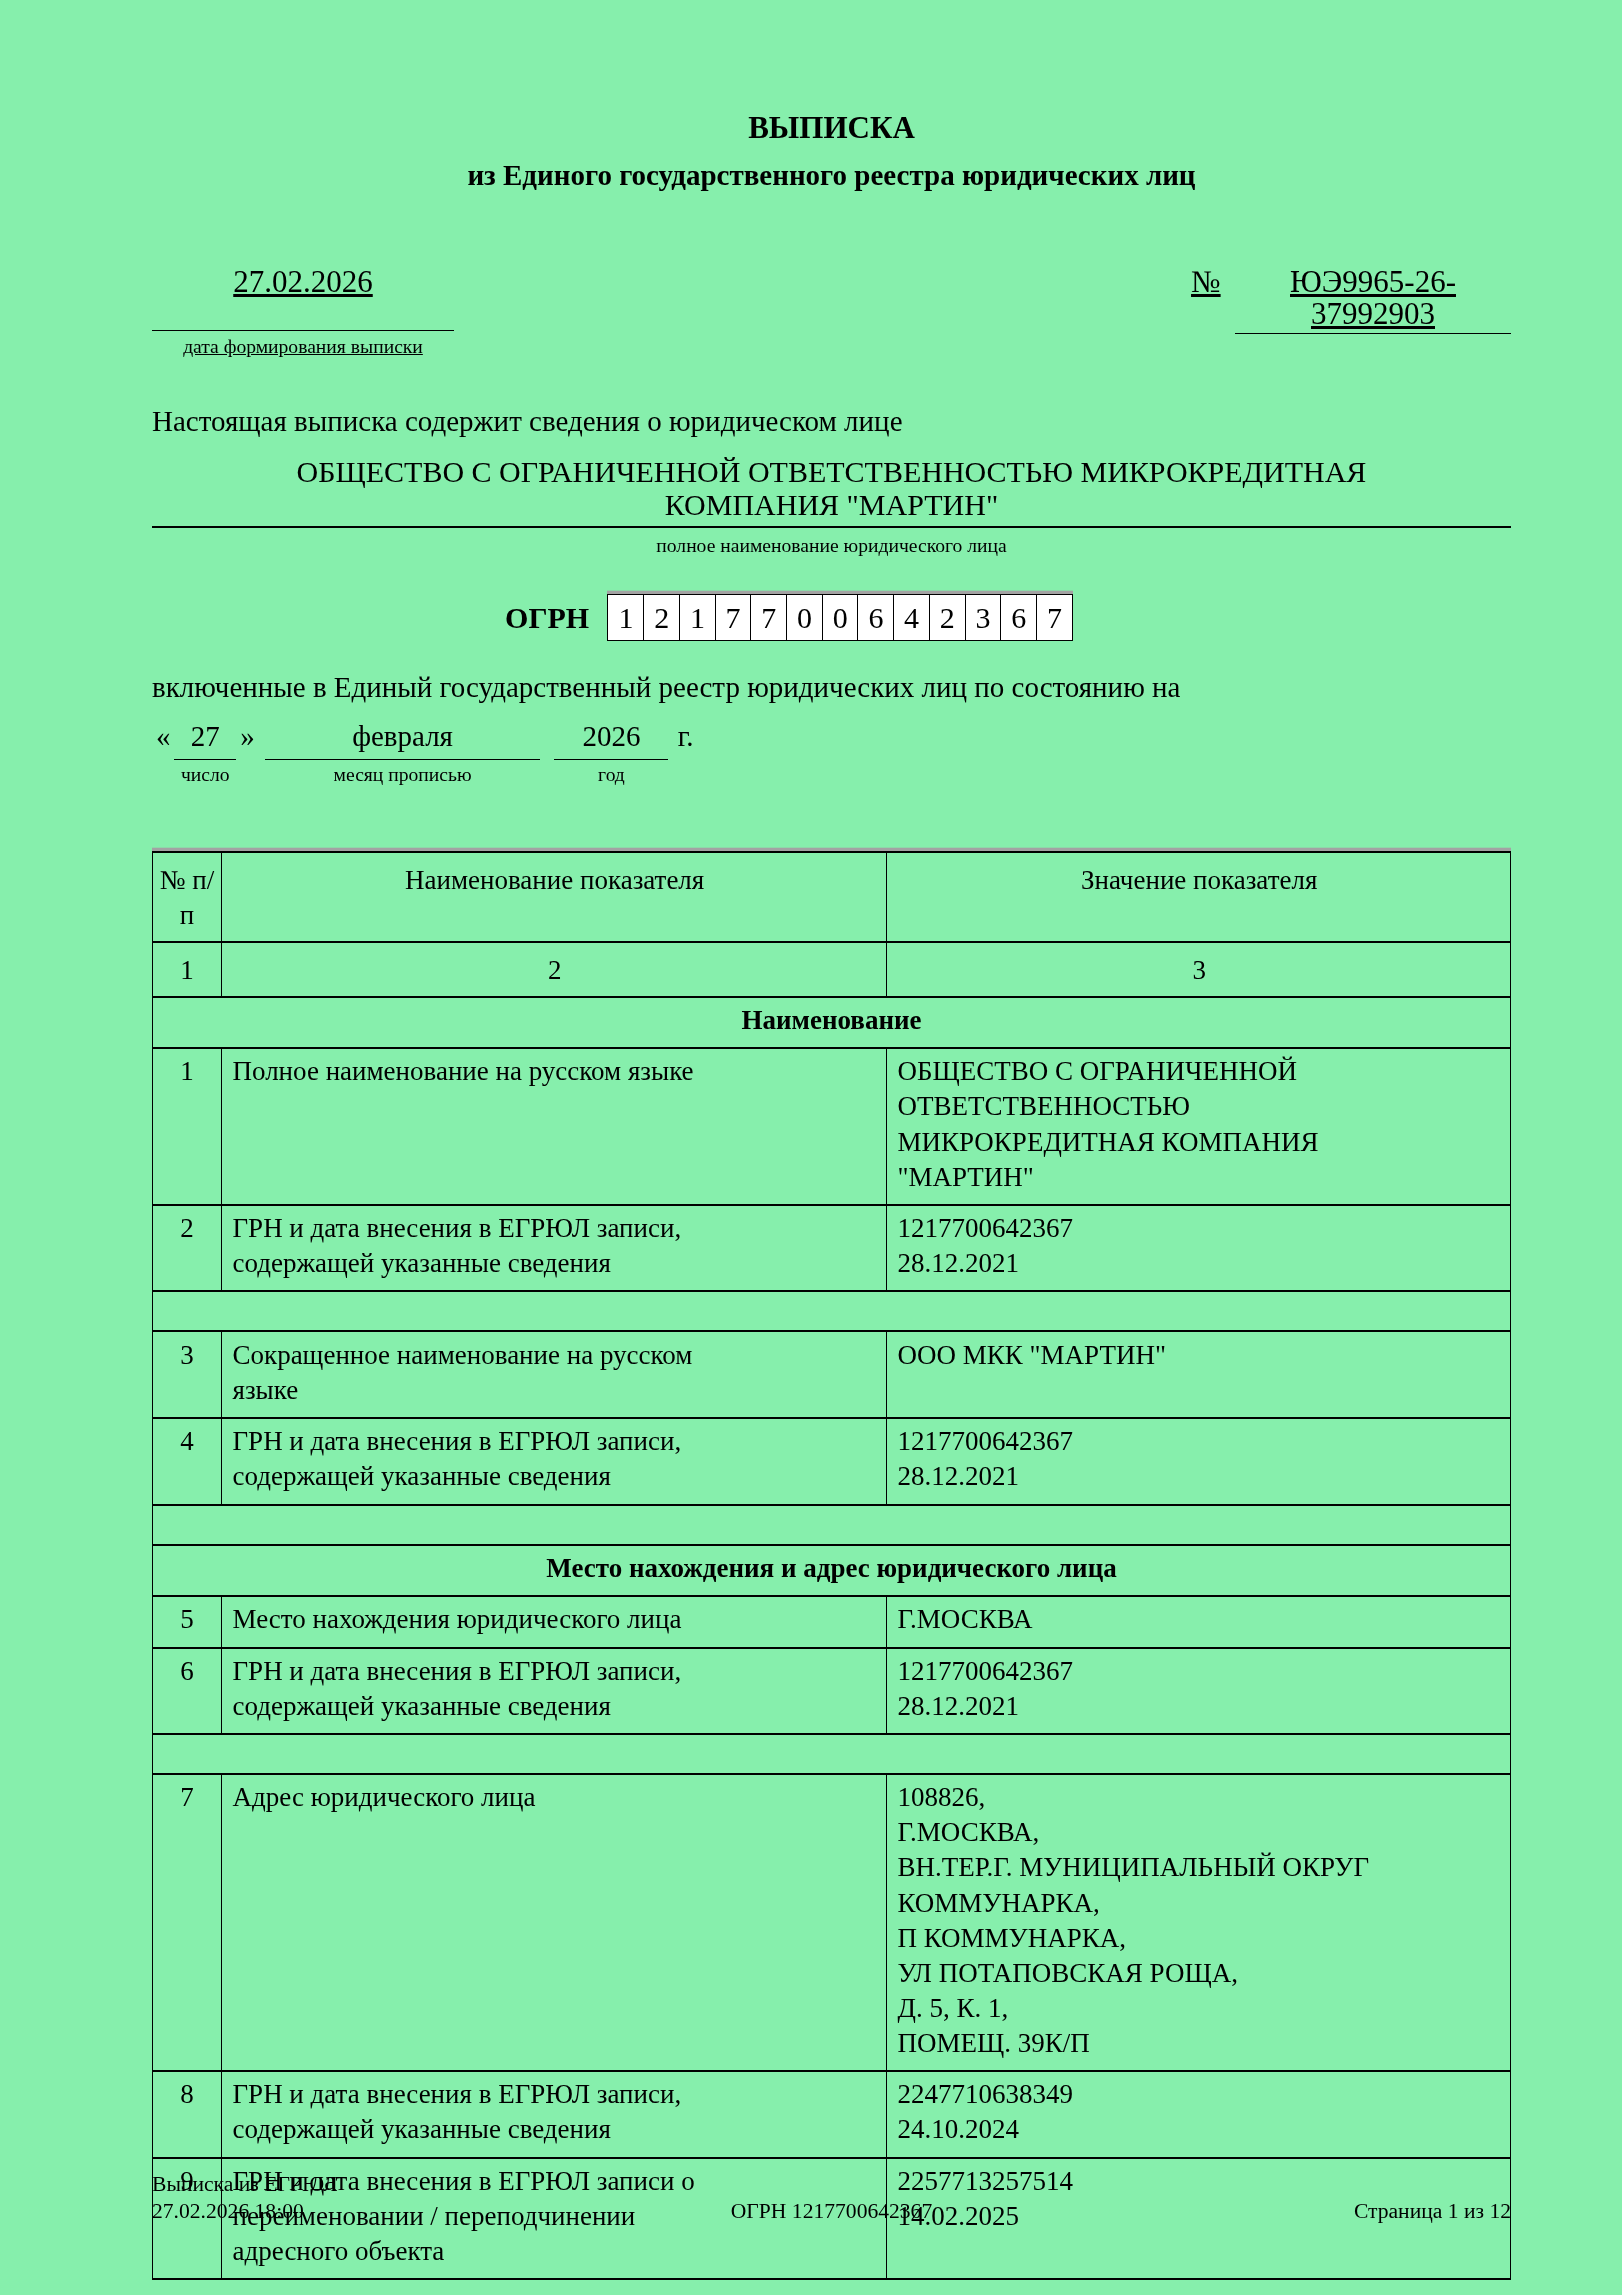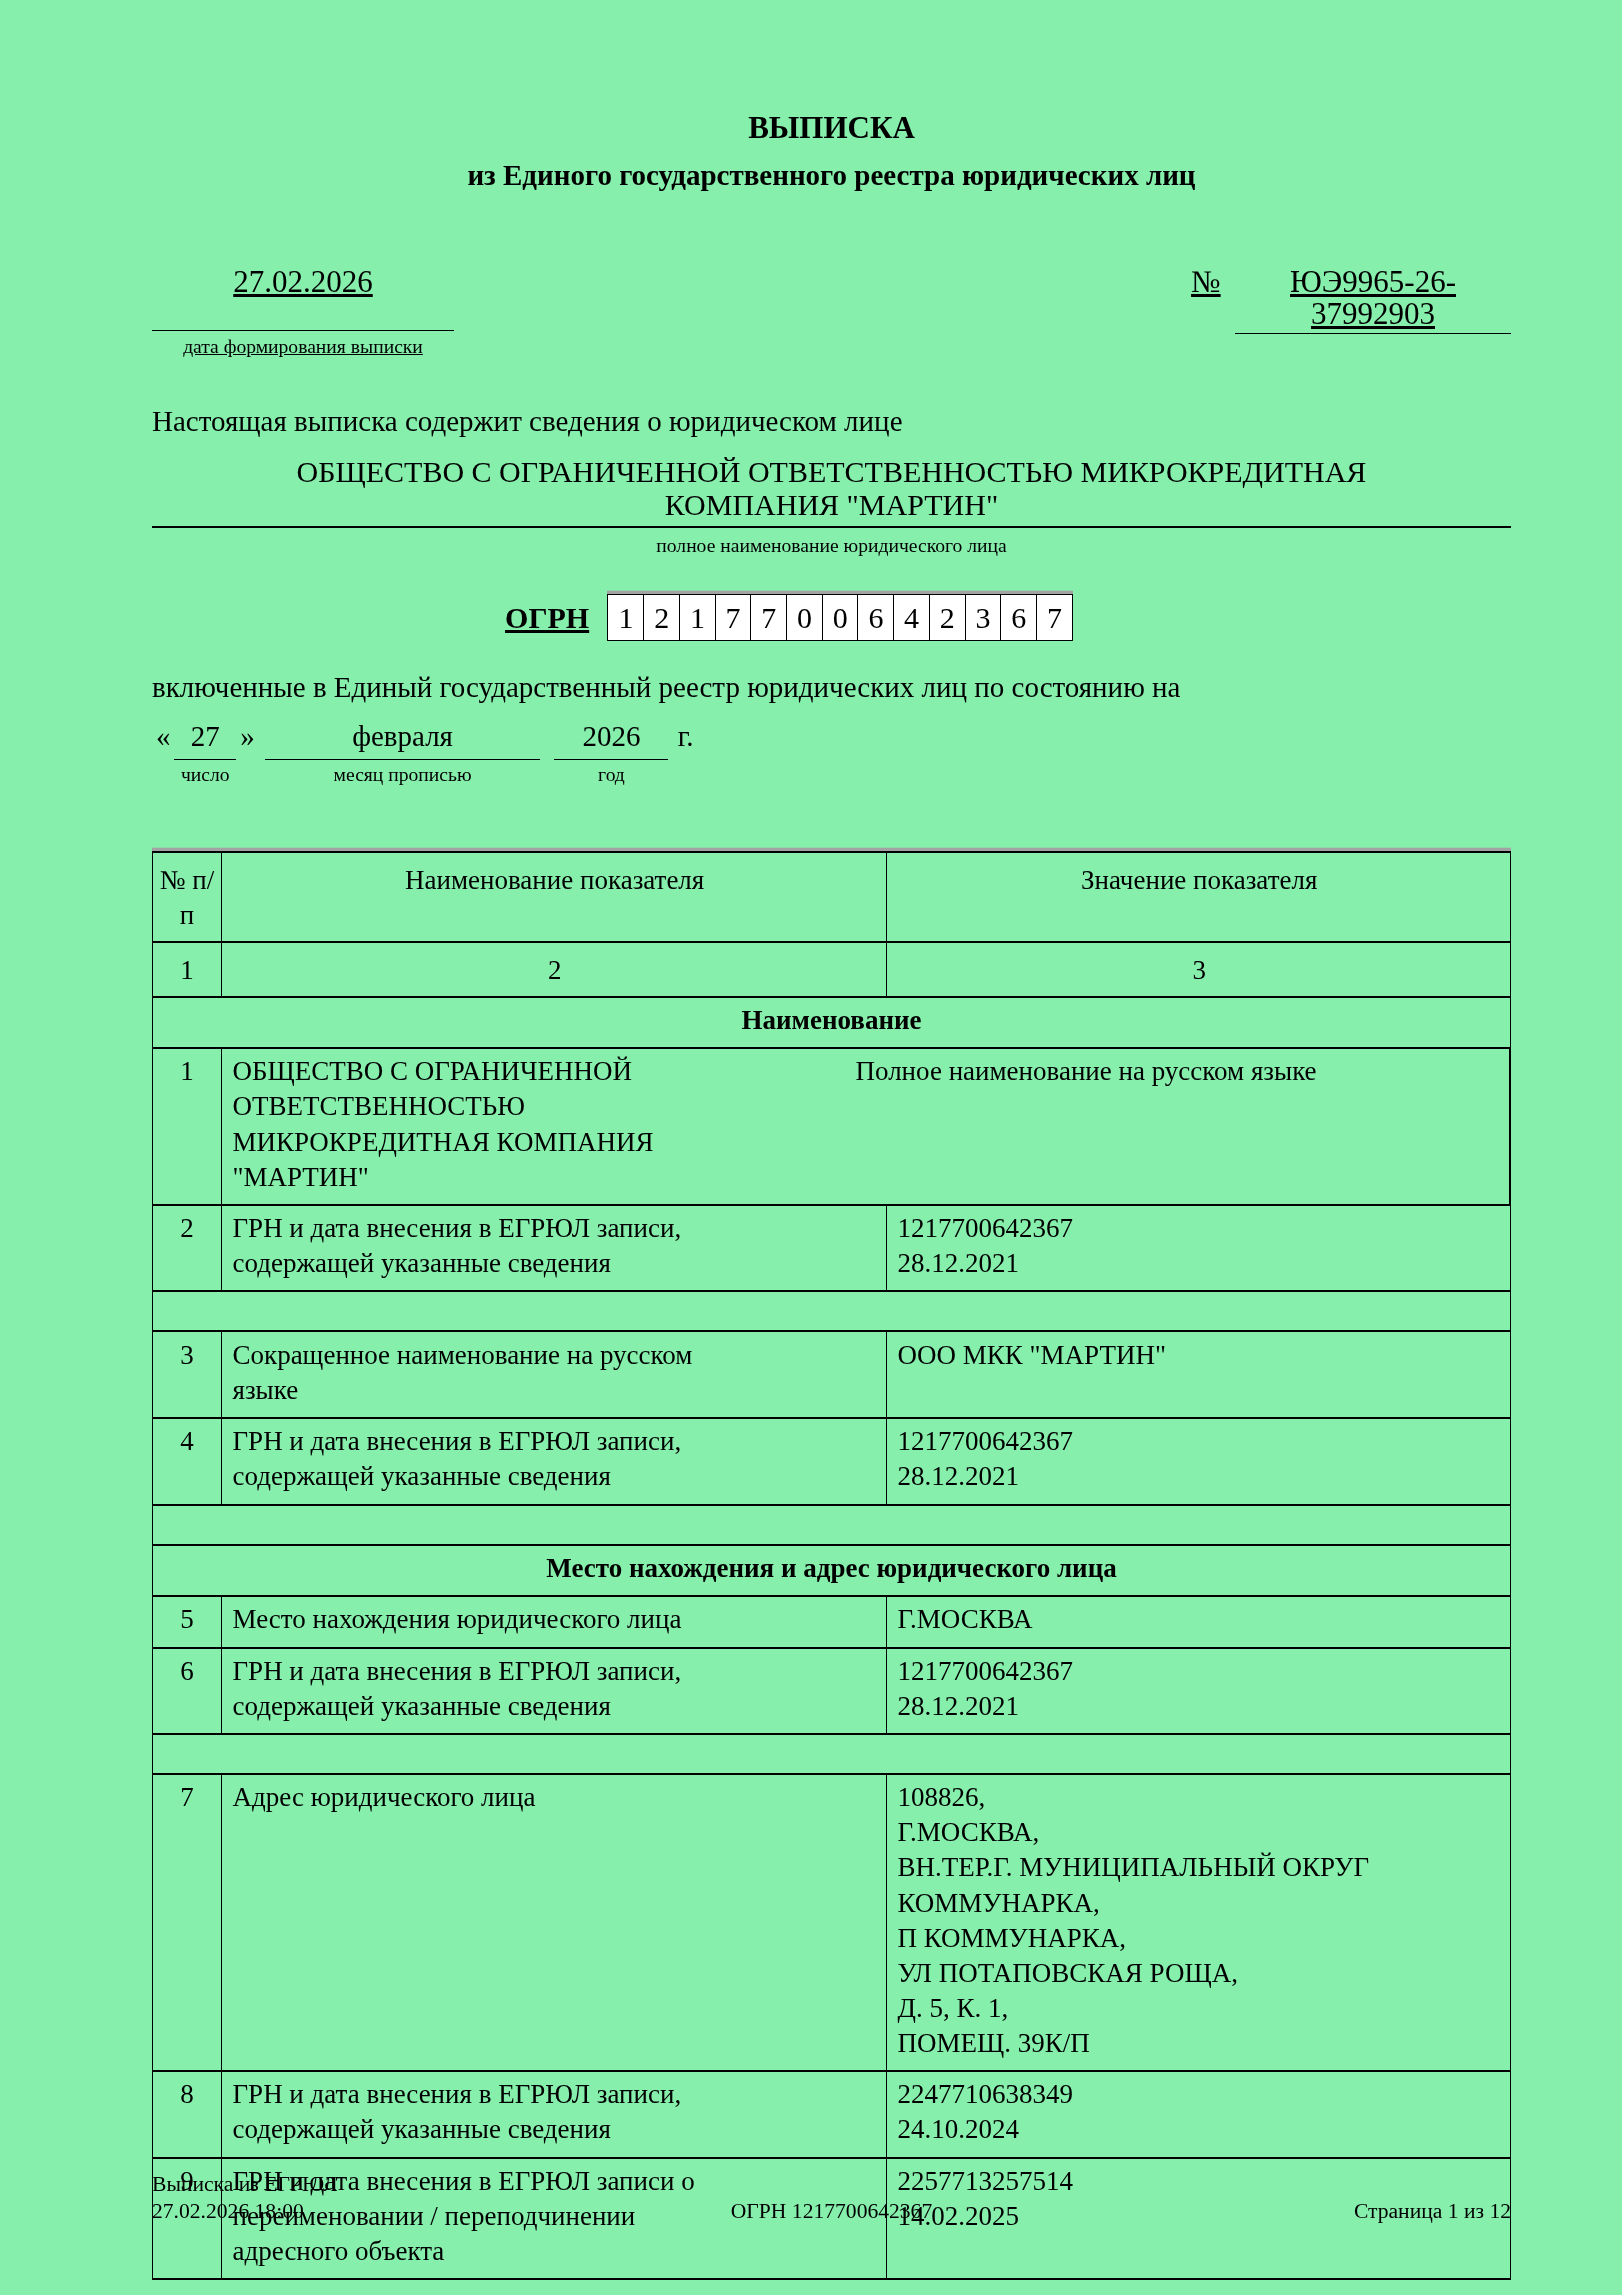--- a/index.html
+++ b/index.html
@@ -85,21 +85,21 @@
   }
 
   
   .ogrn-row {
     margin-top: 37px;
     display: flex;
     justify-content: center;
     align-items: center;
     padding-right: 85px;
   }
-  .ogrn-label { font-size: 30px; font-weight: bold; margin-right: 18.3px; text-decoration: underline; }
+  .ogrn-label { font-size: 30px; font-weight: bold; margin-right: 18.3px; }
   .ogrn-boxes { display: flex; box-shadow: 0 -3.3px 0 0 #a3a3a3; }
   .ogrn-box {
     width: 37px;
     height: 47px;
     border: 1.3px solid #000;
     margin-left: -1.3px;
     display: flex;
     align-items: center;
     justify-content: center;
     font-size: 30px;
@@ -277,25 +277,25 @@
         <div class="cell c2">2</div>
         <div class="cell c3">3</div>
       </div>
 
       <div class="t-row">
         <div class="t-section">Наименование</div>
       </div>
 
       <div class="t-row">
         <div class="cell c1">1</div>
+        <div class="cell c2 pre">Полное наименование на русском языке</div>
         <div class="cell c3 pre">ОБЩЕСТВО С ОГРАНИЧЕННОЙ
 ОТВЕТСТВЕННОСТЬЮ
 МИКРОКРЕДИТНАЯ КОМПАНИЯ
 "МАРТИН"</div>
-        <div class="cell c2 pre">Полное наименование на русском языке</div>
       </div>
       <div class="t-row">
         <div class="cell c1">2</div>
         <div class="cell c2 pre">ГРН и дата внесения в ЕГРЮЛ записи,
 содержащей указанные сведения</div>
         <div class="cell c3 pre">1217700642367
 28.12.2021</div>
       </div>
       <div class="t-row">
         <div class="t-empty"></div>

